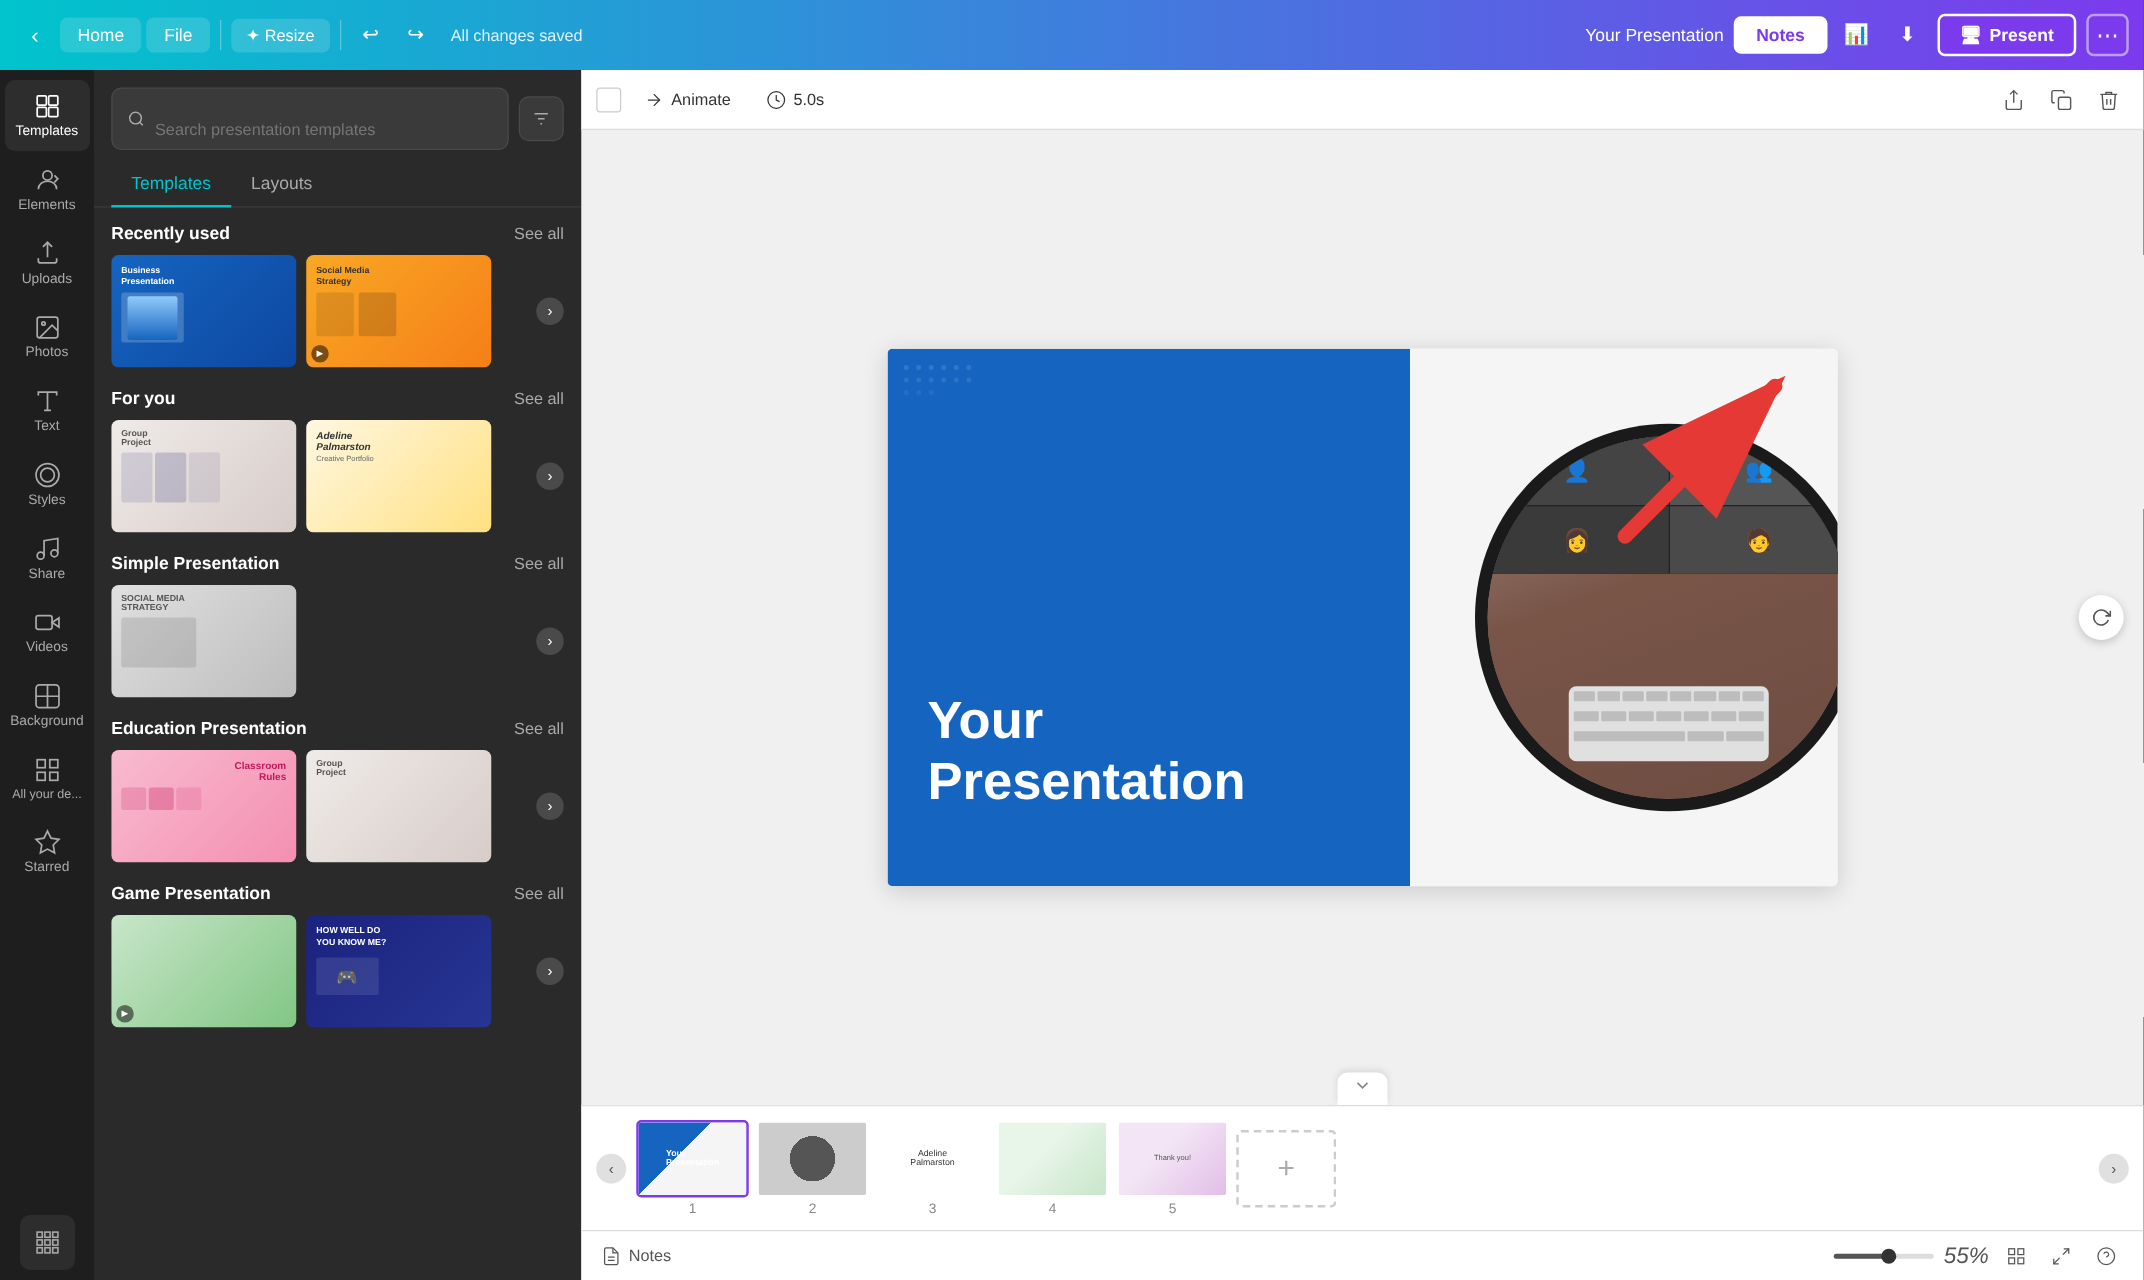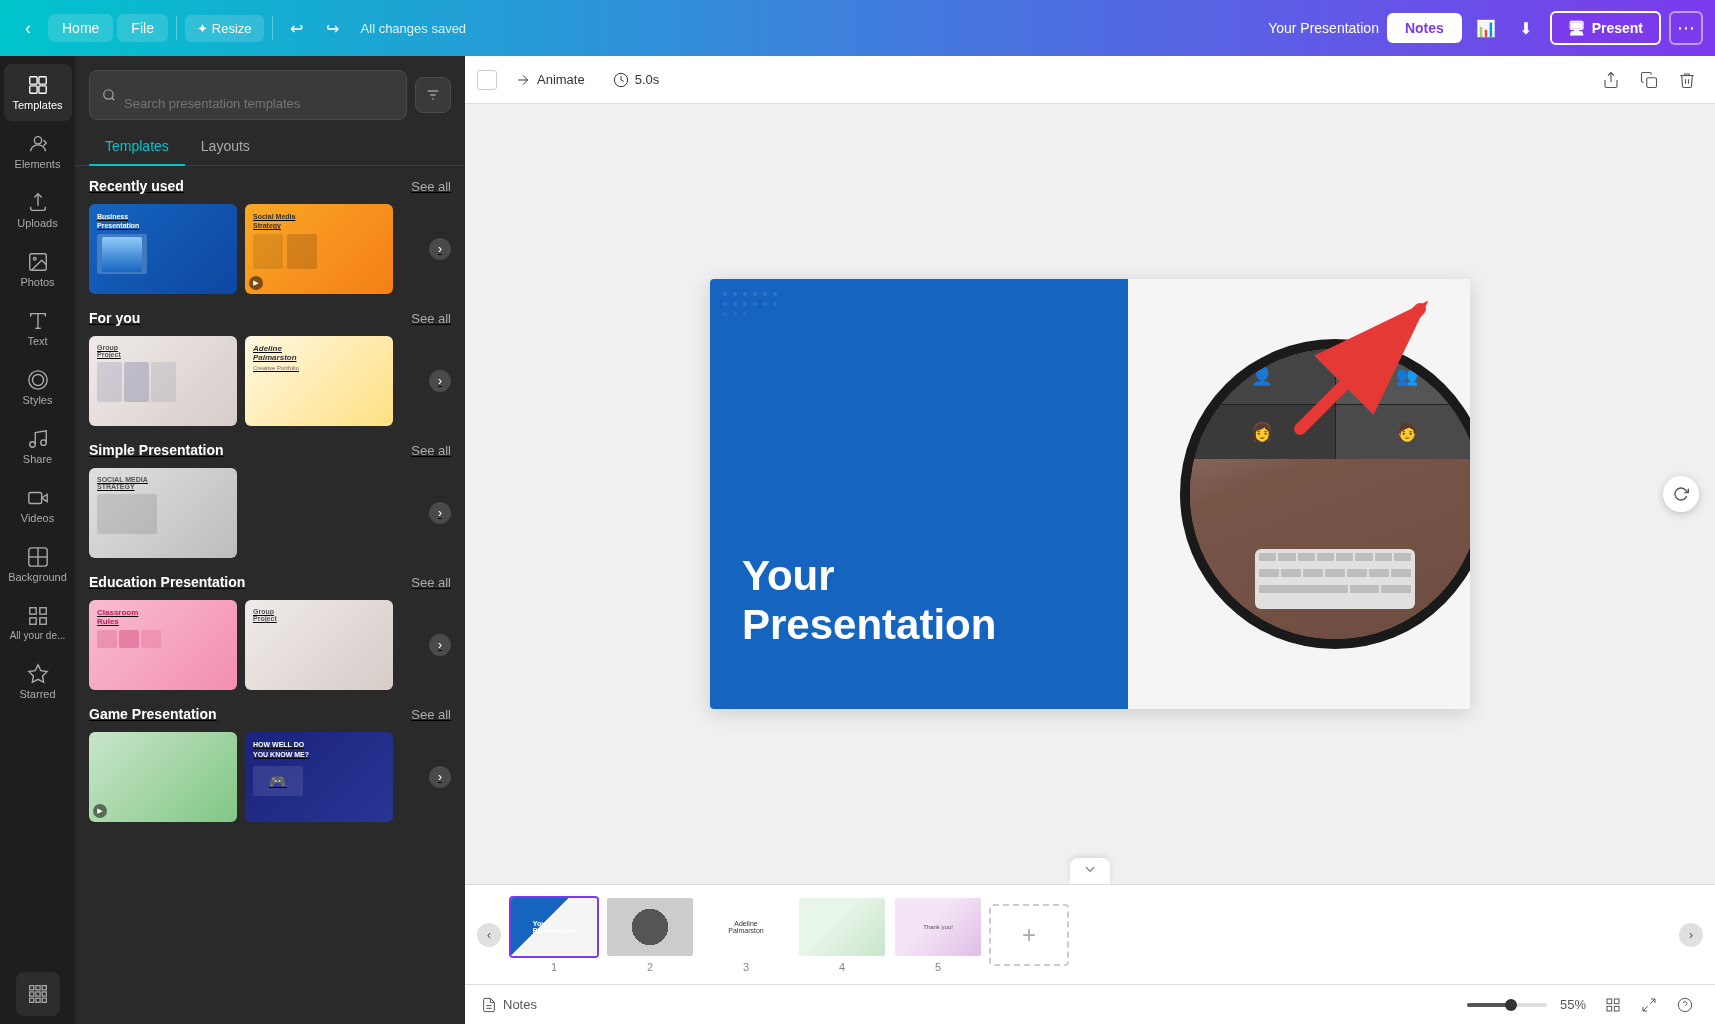--- a/index.html
+++ b/index.html
@@ -180,21 +180,21 @@
     }
     .panel-tab.active { color: #00c4cc; border-bottom-color: #00c4cc; }
     .panel-content {
       flex: 1;
       overflow-y: auto;
       padding: 12px 14px;
     }
     .panel-content::-webkit-scrollbar { width: 4px; }
     .panel-content::-webkit-scrollbar-thumb { background: #4a4a4a; border-radius: 2px; }
 
-    .section { margin-bottom: 16px; text-decoration: underline; }
+    .section { margin-bottom: 16px; }
     .section-header {
       display: flex;
       justify-content: space-between;
       align-items: center;
       margin-bottom: 10px;
     }
     .section-title { color: white; font-size: 14px; font-weight: 600; }
     .see-all { color: #aaa; font-size: 13px; cursor: pointer; }
 
     .template-grid {
@@ -522,21 +522,21 @@
     .zoom-slider-thumb {
       width: 12px;
       height: 12px;
       background: #333;
       border-radius: 50%;
       position: absolute;
       top: 50%;
       left: 55%;
       transform: translate(-50%, -50%);
     }
-    .zoom-pct { font-size: 13px; color: #555; min-width: 36px; text-align: center; }
+    .zoom-pct { font-size: 18px; color: #555; min-width: 36px; text-align: left; font-style: italic; }
     .status-icon-btn {
       background: none;
       border: none;
       width: 28px;
       height: 28px;
       border-radius: 4px;
       cursor: pointer;
       display: flex; align-items: center; justify-content: center;
       color: #555;
       font-size: 14px;
@@ -809,21 +809,21 @@
 
       <div class="section">
         <div class="section-header">
           <span class="section-title">Education Presentation</span>
           <span class="see-all">See all</span>
         </div>
         <div class="template-grid">
           <div class="template-scroll">
             <div class="template-thumb t-pink" style="width:148px;height:90px;">
               <div style="padding:8px;">
-                <div style="font-size:8px;font-weight:700;color:#c2185b;text-align:left;">Classroom<br>Rules</div>
+                <div style="font-size:8px;font-weight:700;color:#c2185b;text-align:right;">Classroom<br>Rules</div>
                 <div style="margin-top:4px;display:flex;gap:2px;flex-wrap:wrap;">
                   <div style="width:20px;height:18px;background:rgba(194,24,91,0.2);border-radius:2px;"></div>
                   <div style="width:20px;height:18px;background:rgba(194,24,91,0.3);border-radius:2px;"></div>
                   <div style="width:20px;height:18px;background:rgba(194,24,91,0.15);border-radius:2px;"></div>
                 </div>
               </div>
             </div>
             <div class="template-thumb t-beige" style="width:148px;height:90px;">
               <div style="padding:8px;">
                 <div style="font-size:7px;font-weight:700;color:#555;">Group<br>Project</div>

